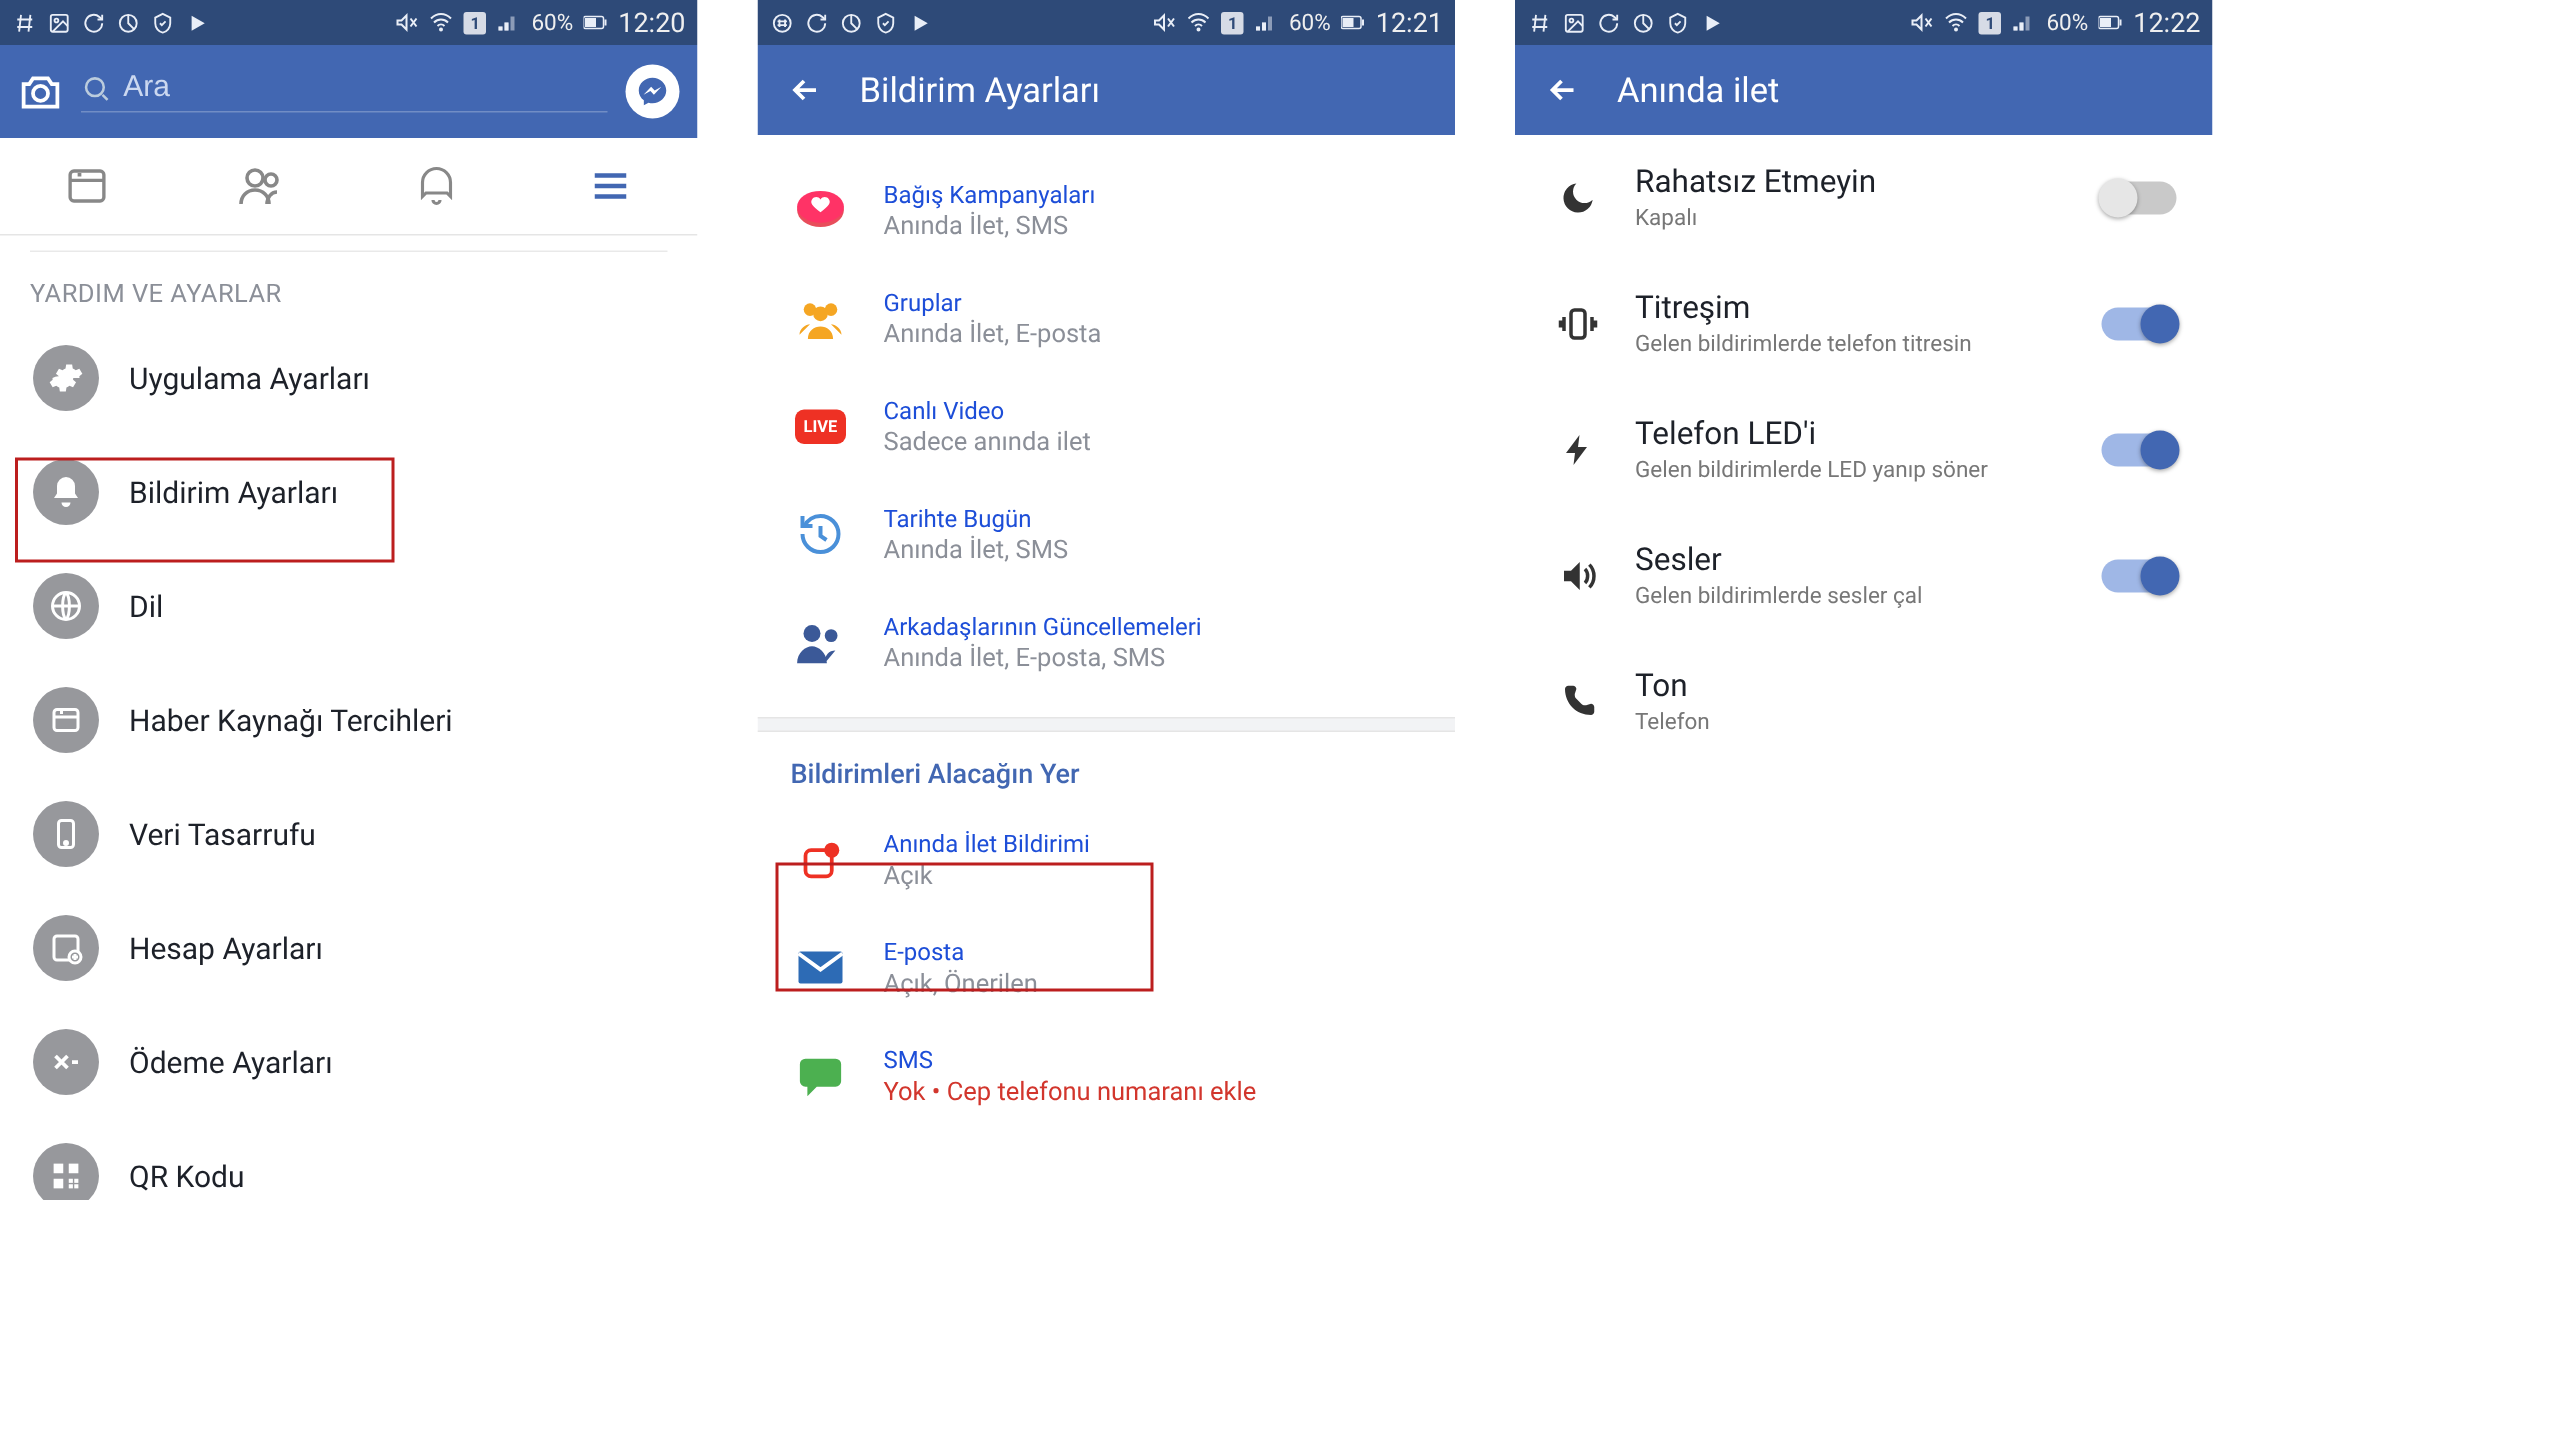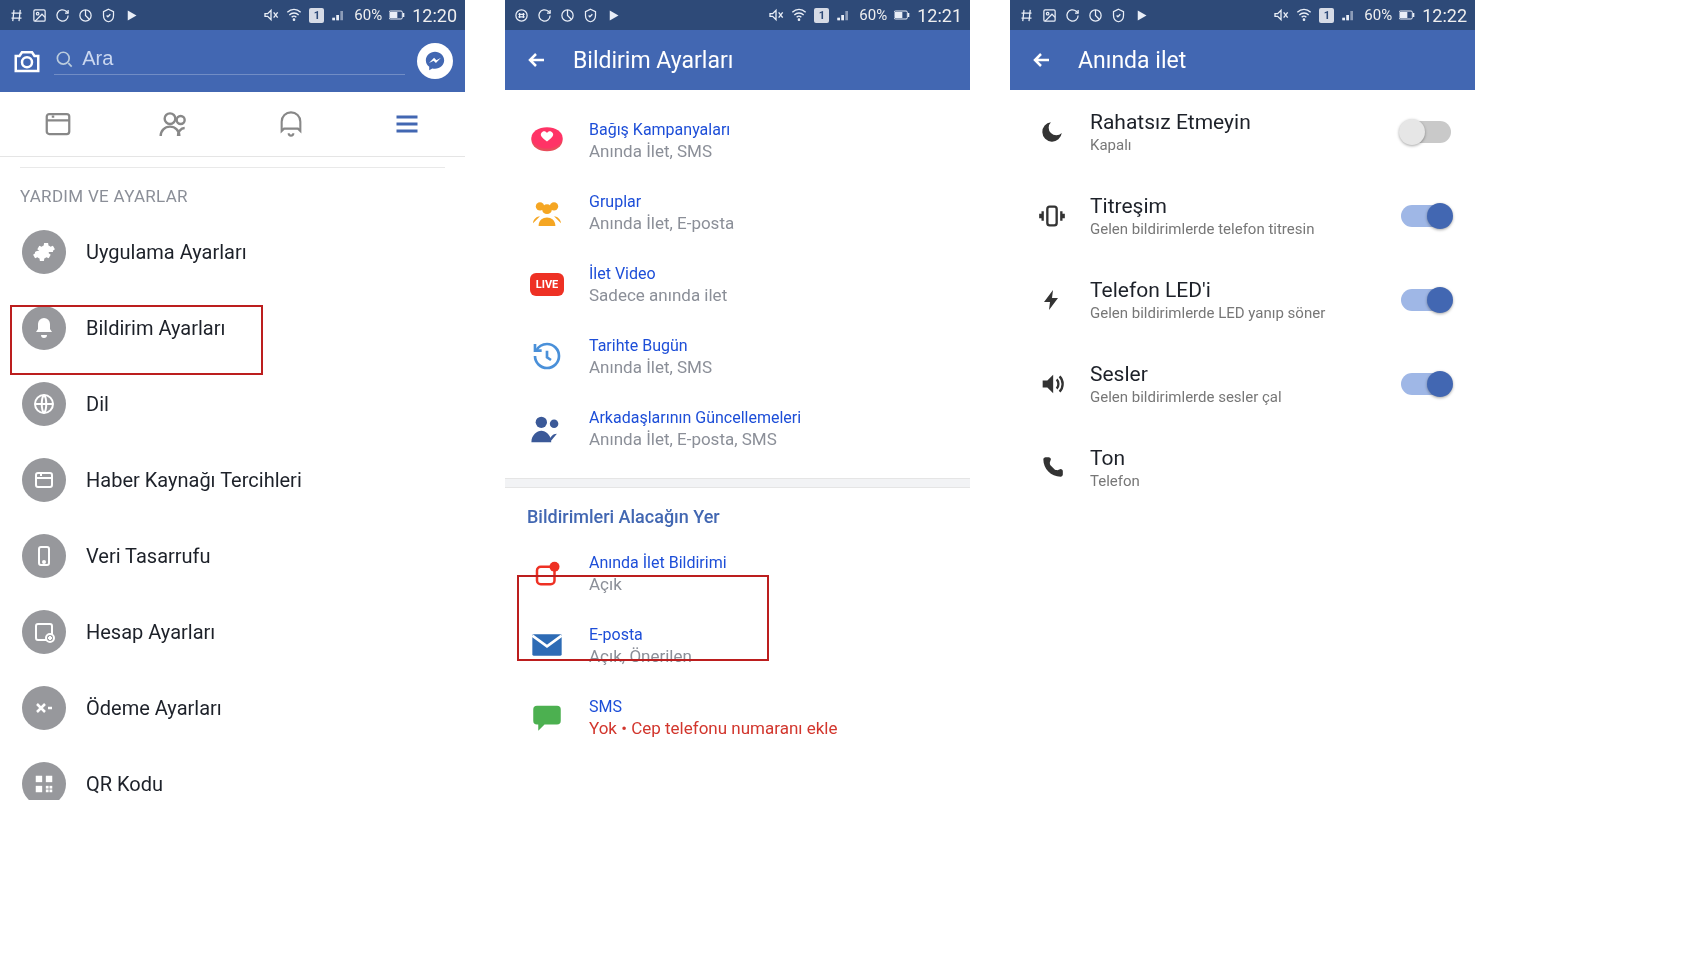--- a/index.html
+++ b/index.html
@@ -367,21 +367,21 @@
       <div class="txt">
             <div class="title">Gruplar</div>
             <div class="sub">Anında İlet, E-posta</div>
           </div>
     </div>
     <div class="row2">
       <span class="ico">
             <span style="background:#ee3124;color:#fff;font-size:11px;font-weight:bold;padding:5px 6px;border-radius:6px;">LIVE</span>
           </span>
       <div class="txt">
-            <div class="title">İlet Video</div>
+            <div class="title">Canlı Video</div>
             <div class="sub">Sadece anında ilet</div>
           </div>
     </div>
     <div class="row2">
       <span class="ico">
             <svg width="32" height="32" viewBox="0 0 24 24" fill="none" stroke="#4a90d9" stroke-width="2">
               <path d="M3 12a9 9 0 109-9 9 9 0 00-8 5"></path>
               <path d="M3 3v5h5M12 8v5l3 2"></path>
             </svg>
           </span>

